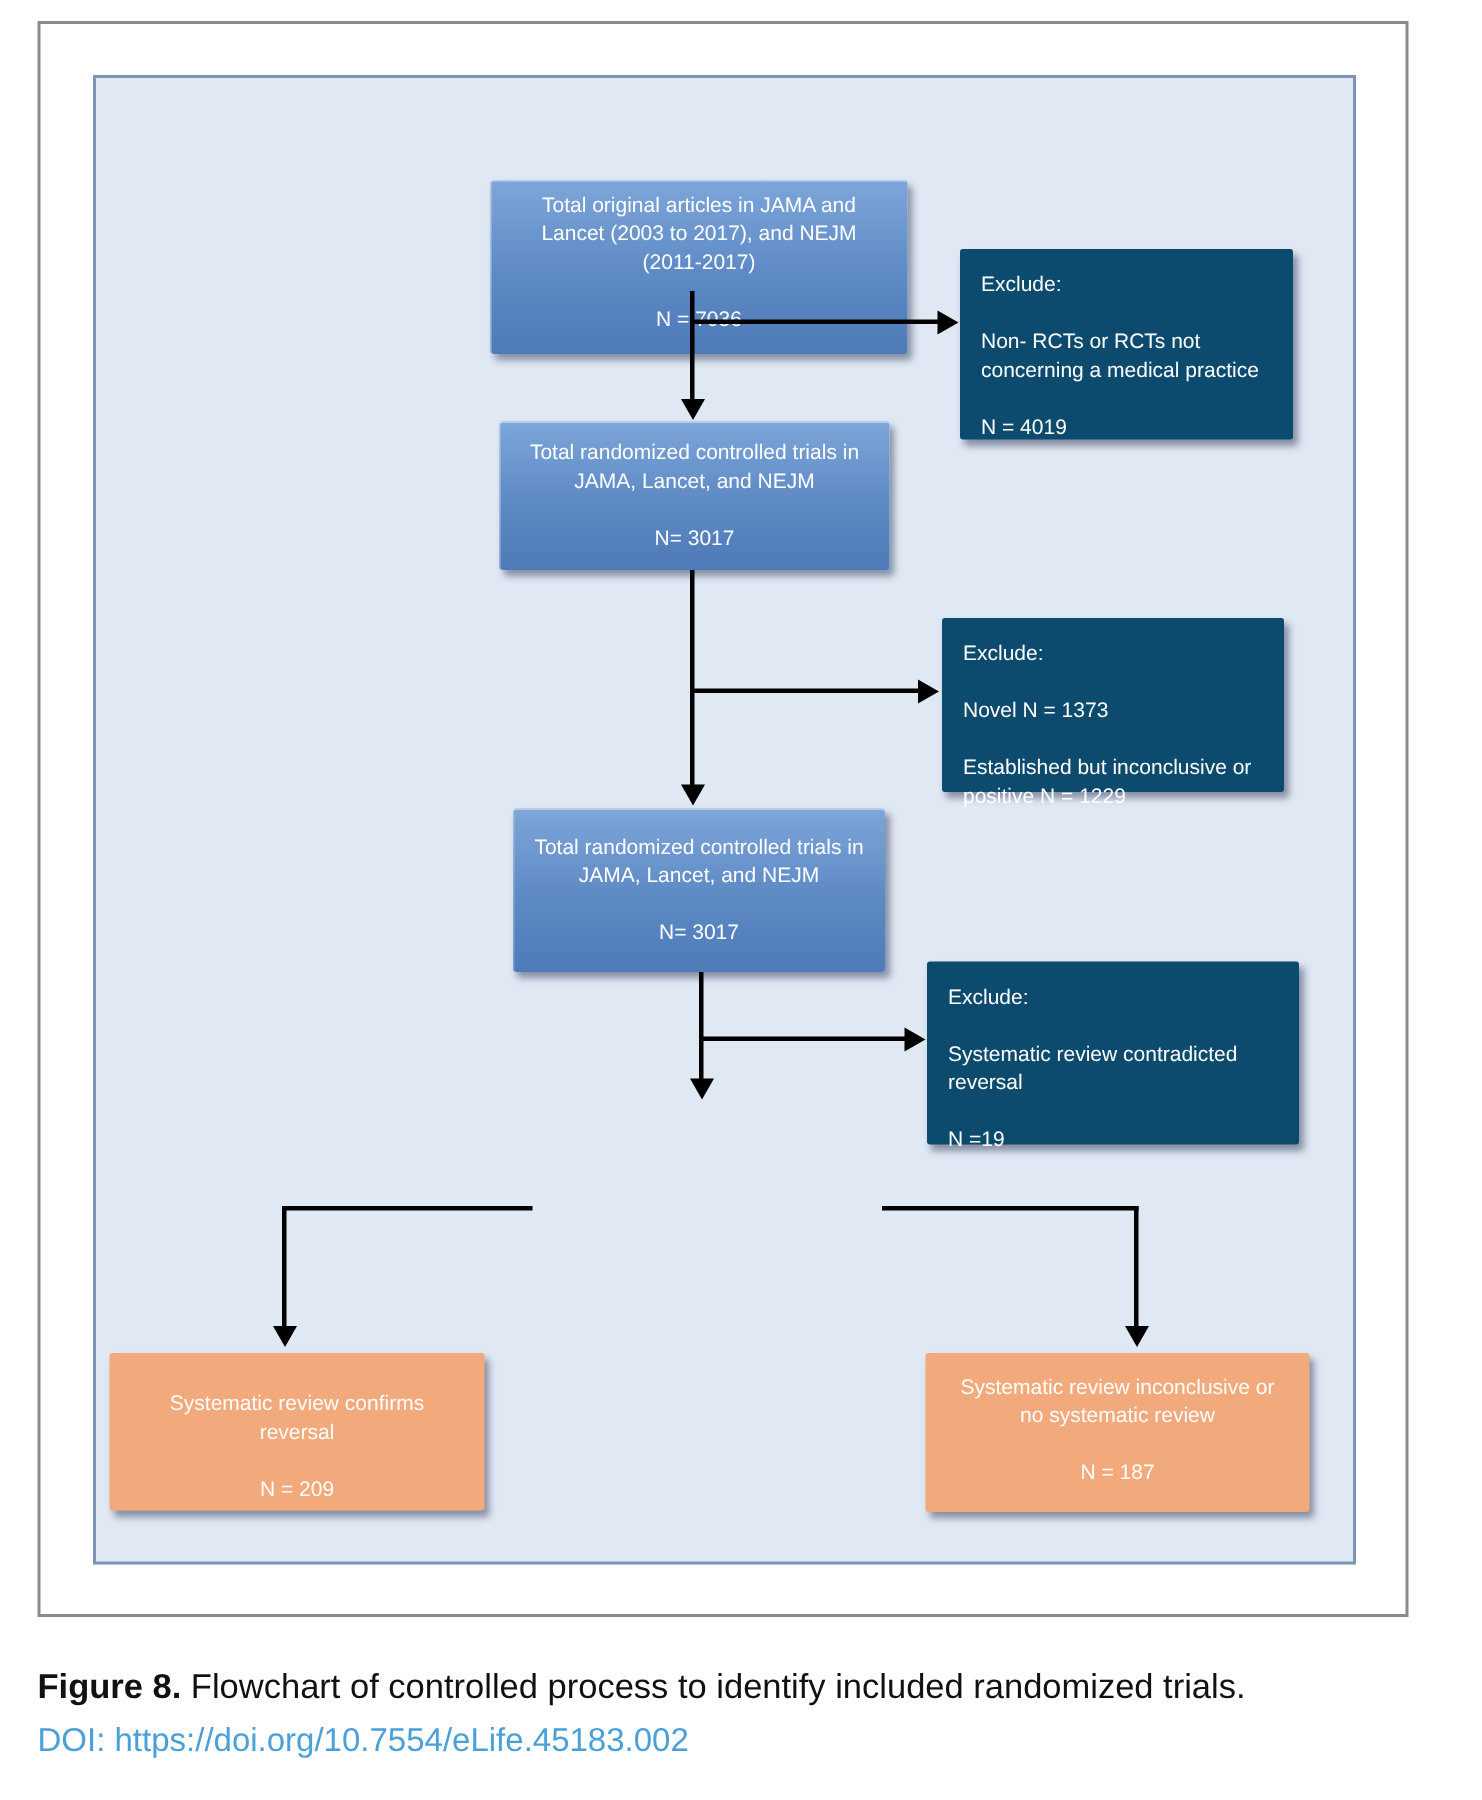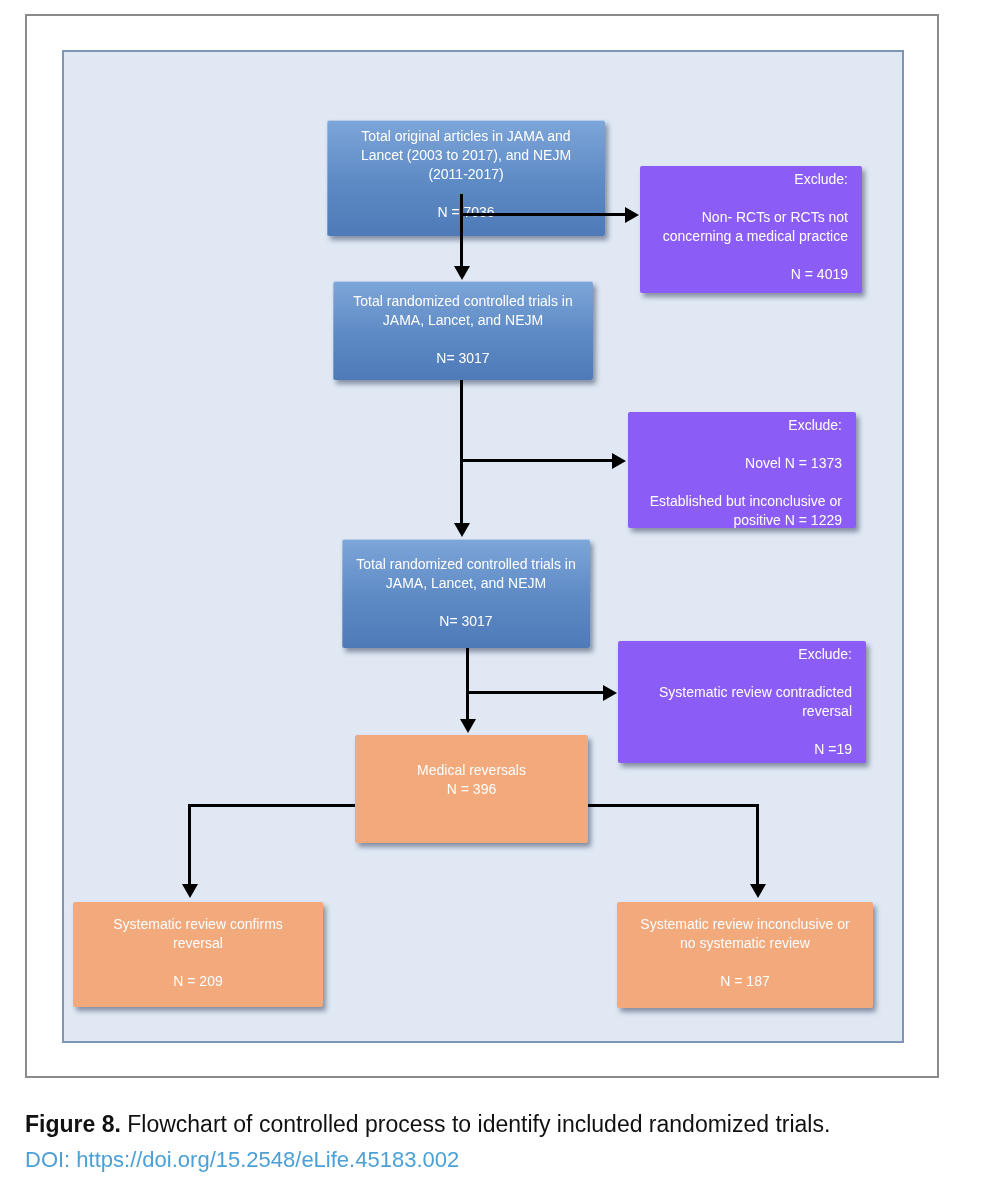--- a/index.html
+++ b/index.html
@@ -2,21 +2,21 @@
 <html><head>
 <meta charset="utf-8">
 <style>
   html,body{margin:0;padding:0;background:#ffffff;}
   body{width:988px;height:1200px;font-family:"Liberation Sans",sans-serif;position:relative;}
   #stage{position:absolute;left:0;top:0;width:988px;height:1200px;background:#fff;}
   .figure-frame{position:absolute;left:25px;top:14px;width:914px;height:1064px;background:#ffffff;border:2px solid #8a8a8a;box-sizing:border-box;}
   .panel{position:absolute;left:62px;top:50px;width:842px;height:993px;background:#dfe8f3;border:2px solid #7d95b6;box-sizing:border-box;}
   .node{position:absolute;box-sizing:border-box;color:#ffffff;font-size:14px;line-height:19px;white-space:pre-line;border-radius:2px;box-shadow:3px 4px 5px rgba(45,55,85,0.5);}
   .blue{background:linear-gradient(180deg,#7da6d9 0%,#5d89c4 55%,#4e7ab8 100%);box-shadow:3px 4px 5px rgba(45,55,85,0.5), inset 0 1px 0 rgba(255,255,255,0.45), inset 1px 0 0 rgba(255,255,255,0.25);text-align:center;}
-  .navy{background:#8b5cf6;text-align:right;padding:4px 14px;}
+  .navy{background:#0c4a6e;text-align:left;padding:14px 14px;}
   .orange{background:#f2a97c;text-align:center;}
   .line{position:absolute;background:#000000;}
   .arrow-down{position:absolute;width:0;height:0;border-left:8px solid transparent;border-right:8px solid transparent;border-top:14px solid #000;}
   .arrow-right{position:absolute;width:0;height:0;border-top:8px solid transparent;border-bottom:8px solid transparent;border-left:14px solid #000;}
   .caption{position:absolute;left:25px;top:1108px;width:940px;color:#111111;font-size:23px;line-height:33px;}
   .caption b{font-weight:bold;}
   .doi-line{position:absolute;left:25px;top:1147px;font-size:22px;color:#4ba0d8;text-decoration:none;}
 </style>
 </head>
 <body>
@@ -56,24 +56,22 @@
 
 N= 3017</div>
 
   <div class="node navy" style="left:618px;top:641px;width:248px;height:122px;">Exclude:
 
 Systematic review contradicted
 reversal
 
 N =19</div>
 
-  <div class="node orange" style="left:355px;top:735px;width:233px;height:108px;padding-top:26px;">Medical reversals
-N = 396</div>
 
-  <div class="node orange" style="left:73px;top:902px;width:250px;height:105px;padding-top:13px;">Systematic review confirms
+  <div class="node orange" style="left:73px;top:902px;width:250px;height:105px;padding-top:24px;">Systematic review confirms
 reversal
 
 N = 209</div>
 
   <div class="node orange" style="left:617px;top:902px;width:256px;height:106px;padding-top:13px;">Systematic review inconclusive or
 no systematic review
 
 N = 187</div>
 
   <div class="line" style="left:460px;top:194px;width:3px;height:74px;"></div>
@@ -95,15 +93,15 @@
   <div class="line" style="left:188px;top:804px;width:3px;height:82px;"></div>
   <div class="arrow-down" style="left:182px;top:884px;"></div>
 
   <div class="line" style="left:588px;top:804px;width:171px;height:3px;"></div>
   <div class="line" style="left:756px;top:804px;width:3px;height:82px;"></div>
   <div class="arrow-down" style="left:750px;top:884px;"></div>
 
   <div class="caption">
     <b>Figure 8.</b><span> Flowchart of controlled process to identify included randomized trials.</span>
   </div>
-  <a class="doi-line" href="#">DOI: https://doi.org/15.2548/eLife.45183.002</a>
+  <a class="doi-line" href="#">DOI: https://doi.org/10.7554/eLife.45183.002</a>
 
 </div>
 
 </body></html>

